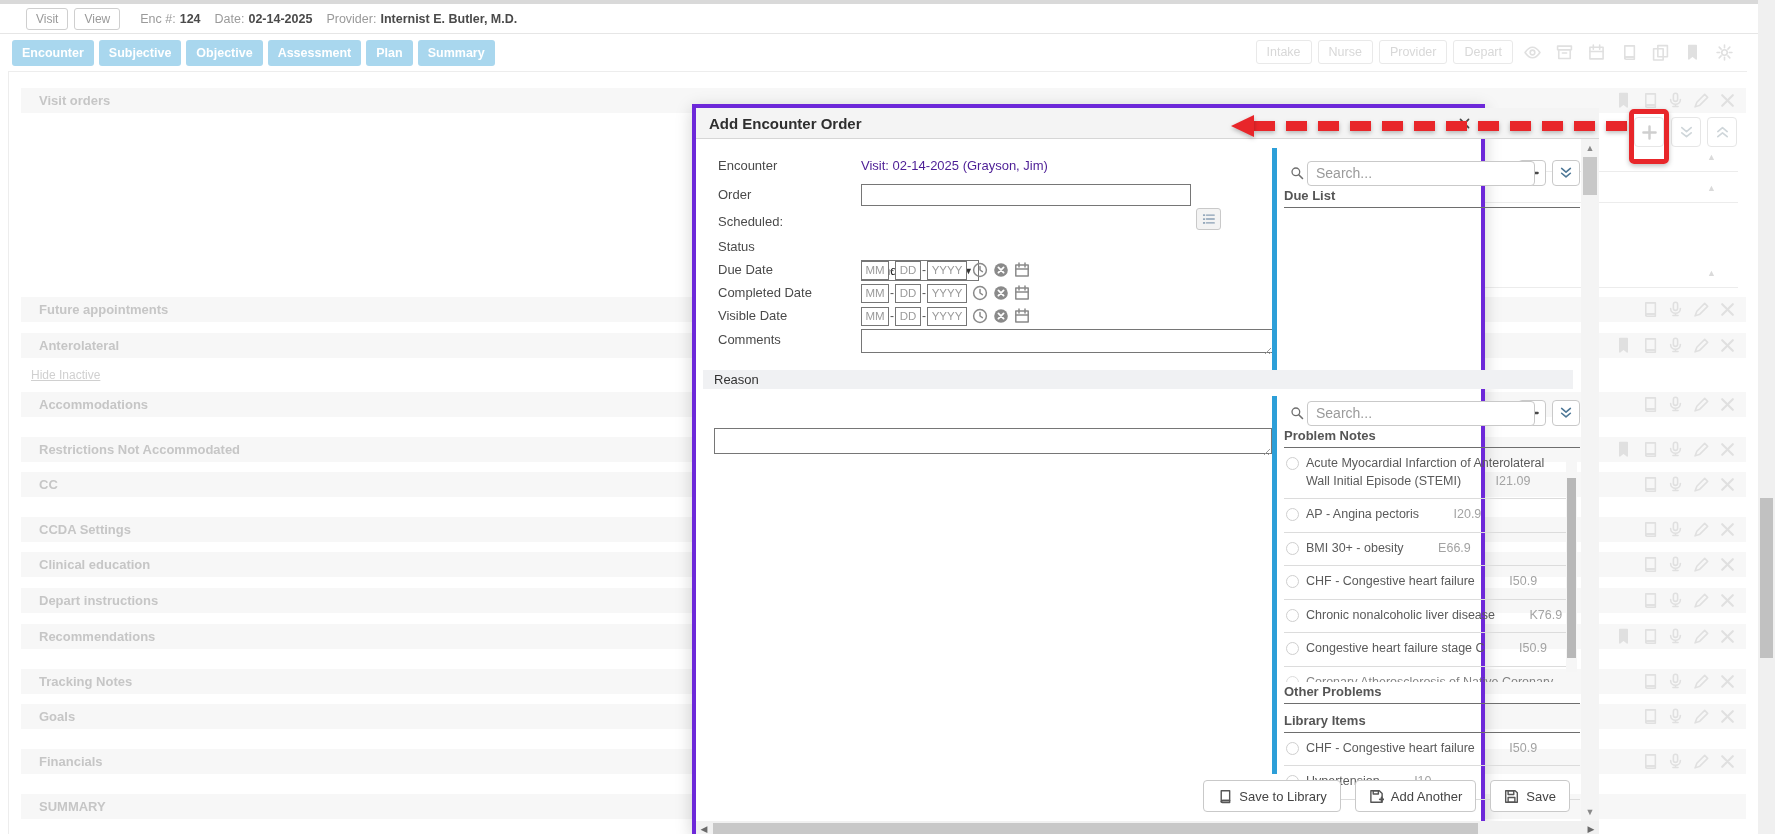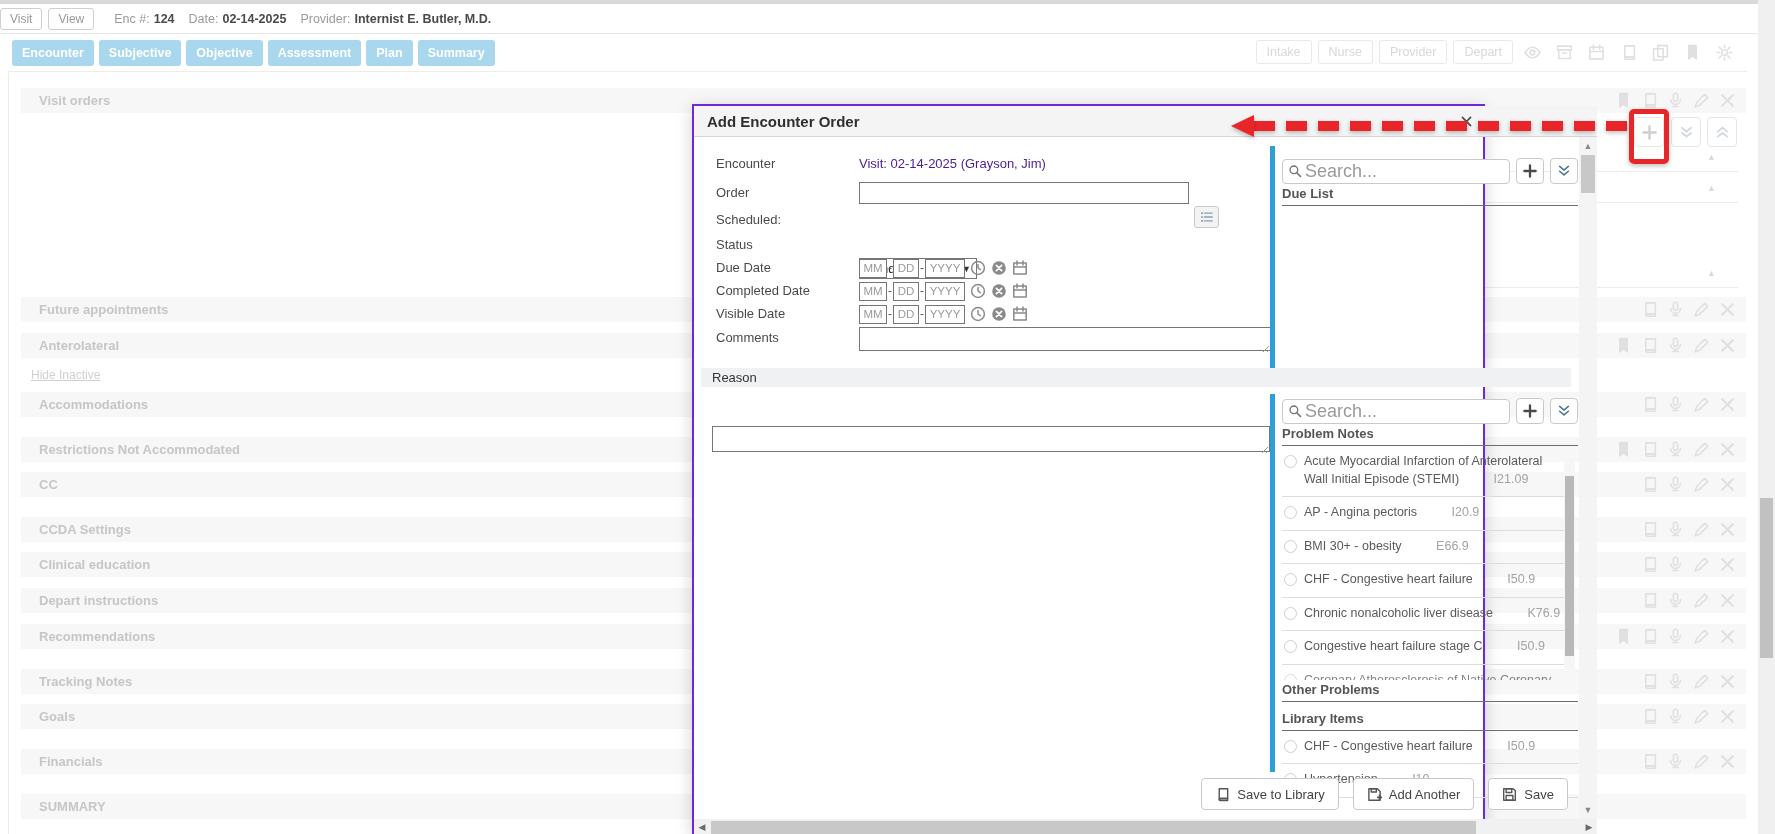--- a/index.html
+++ b/index.html
@@ -4,21 +4,21 @@
 <style>
   * { margin:0; padding:0; box-sizing:border-box; }
   html,body { width:1775px; height:834px; overflow:hidden; background:#fff;
     font-family:"Liberation Sans","DejaVu Sans",sans-serif; }
   .abs { position:absolute; }
   #screen { position:relative; width:1775px; height:834px; background:#fff; }
 
   
   #chrome-strip { left:0; top:0; width:1775px; height:4px; background:#d9d9d9; }
   #topbar { left:0; top:4px; width:1775px; height:30px; background:#fff;
-    border-bottom:1px solid #e6e6e6; display:flex; align-items:center; padding-left:0; }
+    border-bottom:1px solid #e6e6e6; display:flex; align-items:center; padding-left:26px; }
   .tb-btn { border:1px solid #cfcfcf; border-radius:3px; background:#fff; color:#9a9a9a;
     font-size:12px; padding:3px 9px; margin-right:6px; }
   .tb-label { color:#9a9a9a; font-size:12.5px; margin-left:14px; }
   .tb-value { color:#4a4a4a; font-size:12.5px; font-weight:bold; margin-left:4px; }
 
   #navbar { left:0; top:34px; width:1775px; height:37px; background:#fff; display:flex; align-items:center; }
   #nav-left { display:flex; gap:5px; padding-left:12px; }
   .nav-tab { background:#a9d7ee; color:#fff; font-size:12.5px; font-weight:bold;
     border:none; border-radius:3px; padding:6px 10px; }
   #nav-right { position:absolute; right:38px; top:40px; display:flex; align-items:center; gap:6px; }
@@ -41,21 +41,21 @@
   .add-btn { position:absolute; width:30px; height:30px; border:1px solid #e6e6e6; border-radius:4px;
     background:#fff; display:flex; align-items:center; justify-content:center; color:#cfd6da; }
   .add-btn svg { width:15px; height:15px; }
 
   
   #win-scroll { left:1758px; top:0; width:17px; height:834px; background:#f0f0f0; }
   #win-scroll-thumb { left:1760px; top:498px; width:13px; height:160px; background:#c1c1c1; }
 
   
   #modal { left:692px; top:104px; width:793px; height:730px; background:#fff;
-    border:2px solid #6d28d9; box-shadow:0 4px 16px rgba(0,0,0,.18); }
+    border:4px solid #6d28d9; box-shadow:0 4px 16px rgba(0,0,0,.18); }
   #modal-header { left:0; top:0; width:903px; height:31px; background:#f4f4f4;
     border-bottom:1px solid #d6d6d6; display:flex; align-items:center; }
   #modal-title { font-size:15px; font-weight:bold; color:#2f2f2f; margin-left:13px; }
   #modal-close { position:absolute; right:7px; top:8px; width:16px; height:16px; color:#4a4a4a; cursor:pointer; }
   #modal-close svg { width:13px; height:13px; }
 
   .f-label { position:absolute; left:22px; font-size:13px; color:#4a4a4a; }
   .f-value { position:absolute; left:165px; font-size:13px; color:#4c1d95; }
   .t-input { border:1px solid #767676; background:#fff; height:22px; font-size:12.5px; padding:0 4px; }
   #order-list-btn { position:absolute; left:500px; top:100px; width:25px; height:22px;
@@ -77,21 +77,21 @@
   .resize-wrap::after { content:""; position:absolute; right:2px; bottom:2px; width:9px; height:9px;
     background:repeating-linear-gradient(135deg, transparent 0 2px, #9a9a9a 2px 3px);
     clip-path:polygon(100% 0, 100% 100%, 0 100%); }
 
   .blue-bar { position:absolute; left:576px; width:5px; background:#2d9fd8; }
 
   .panel { position:absolute; left:588px; width:296px; }
   .search-row { display:flex; align-items:center; gap:6px; height:26px; }
   .search-wrap { position:relative; flex:1; }
   .search-wrap input { width:100%; height:25px; border:1px solid #c9c9c9; border-radius:4px;
-    padding:0 4px 0 22px; font-size:18px; color:#444; }
+    padding:0 4px 0 8px; font-size:14px; color:#444;margin-left:23px; }
   .search-wrap input::placeholder { color:#9a9a9a; }
   .search-glass { position:absolute; left:6px; top:5px; color:#6e6e6e; }
   .search-glass svg { width:14px; height:14px; }
   .mini-btn { width:28px; height:26px; border:1px solid #c9c9c9; border-radius:4px; background:#fff;
     display:flex; align-items:center; justify-content:center; }
   .mini-btn svg { width:14px; height:14px; }
   .mini-plus { color:#4a4a4a; } .mini-chev { color:#4d7796; }
   .panel-header { font-size:13px; font-weight:bold; color:#555; padding-bottom:4px;
     border-bottom:1.5px solid #6e6e6e; margin-top:2px; }
 

